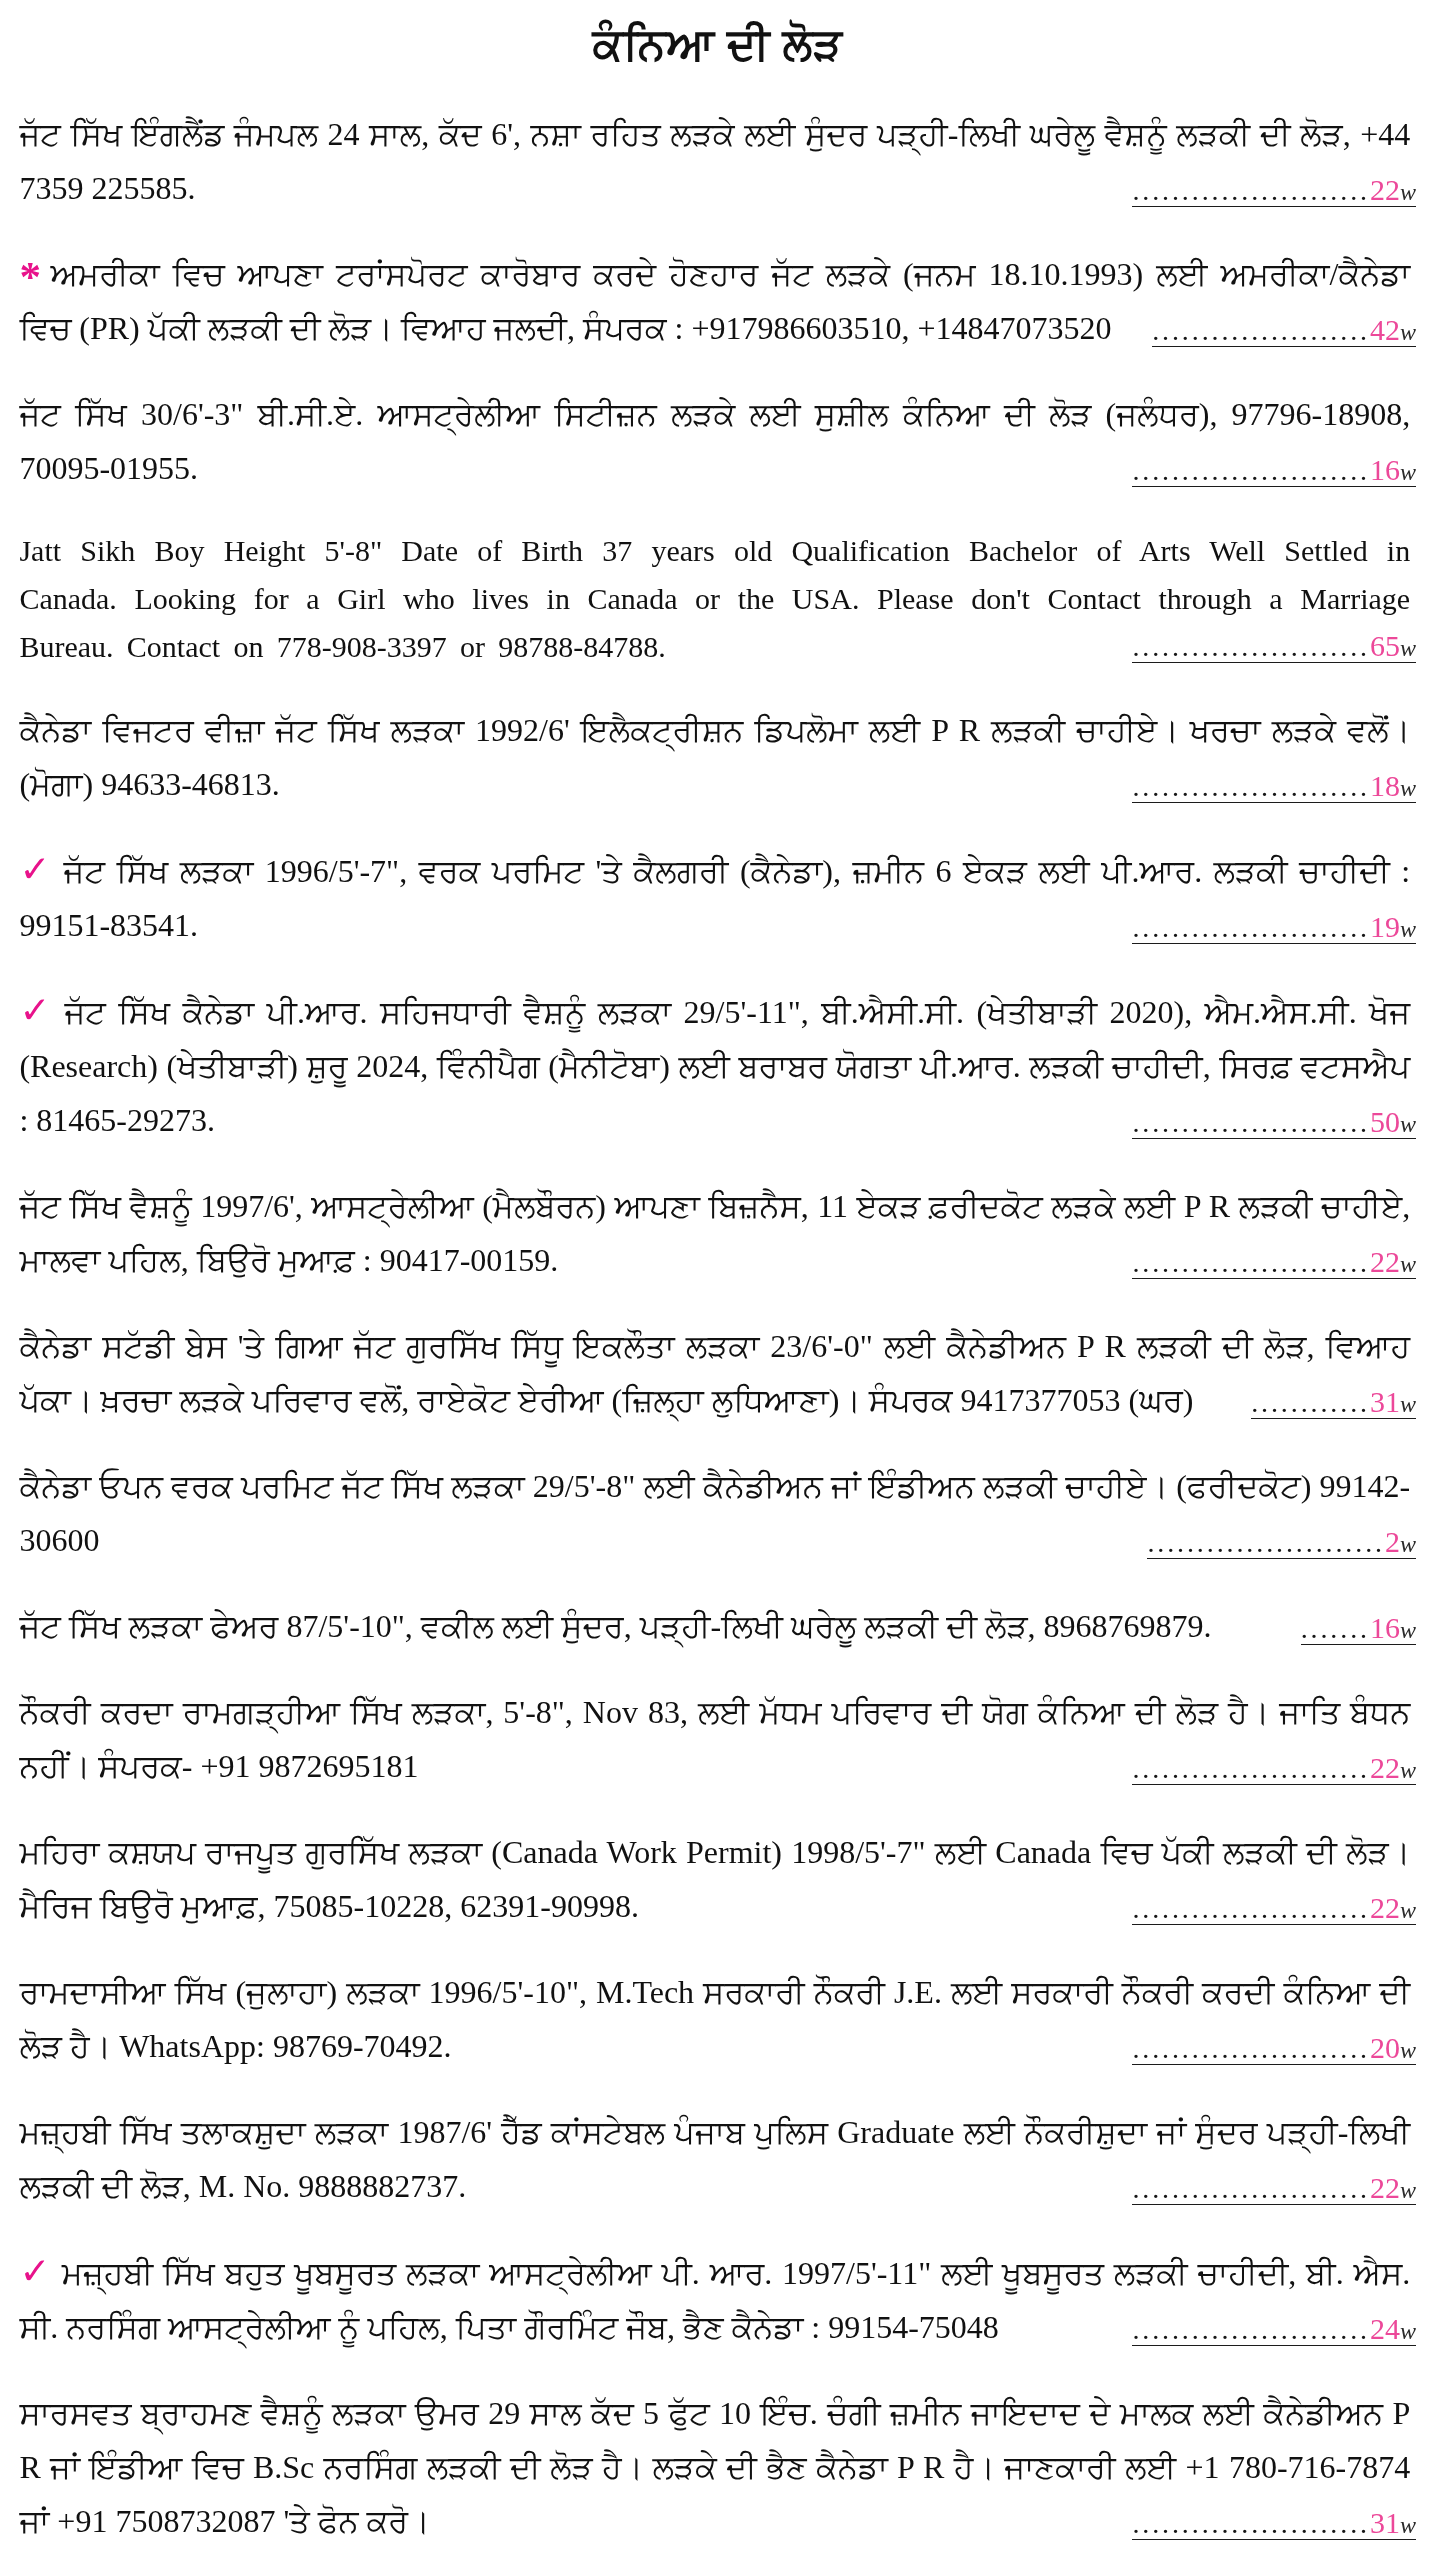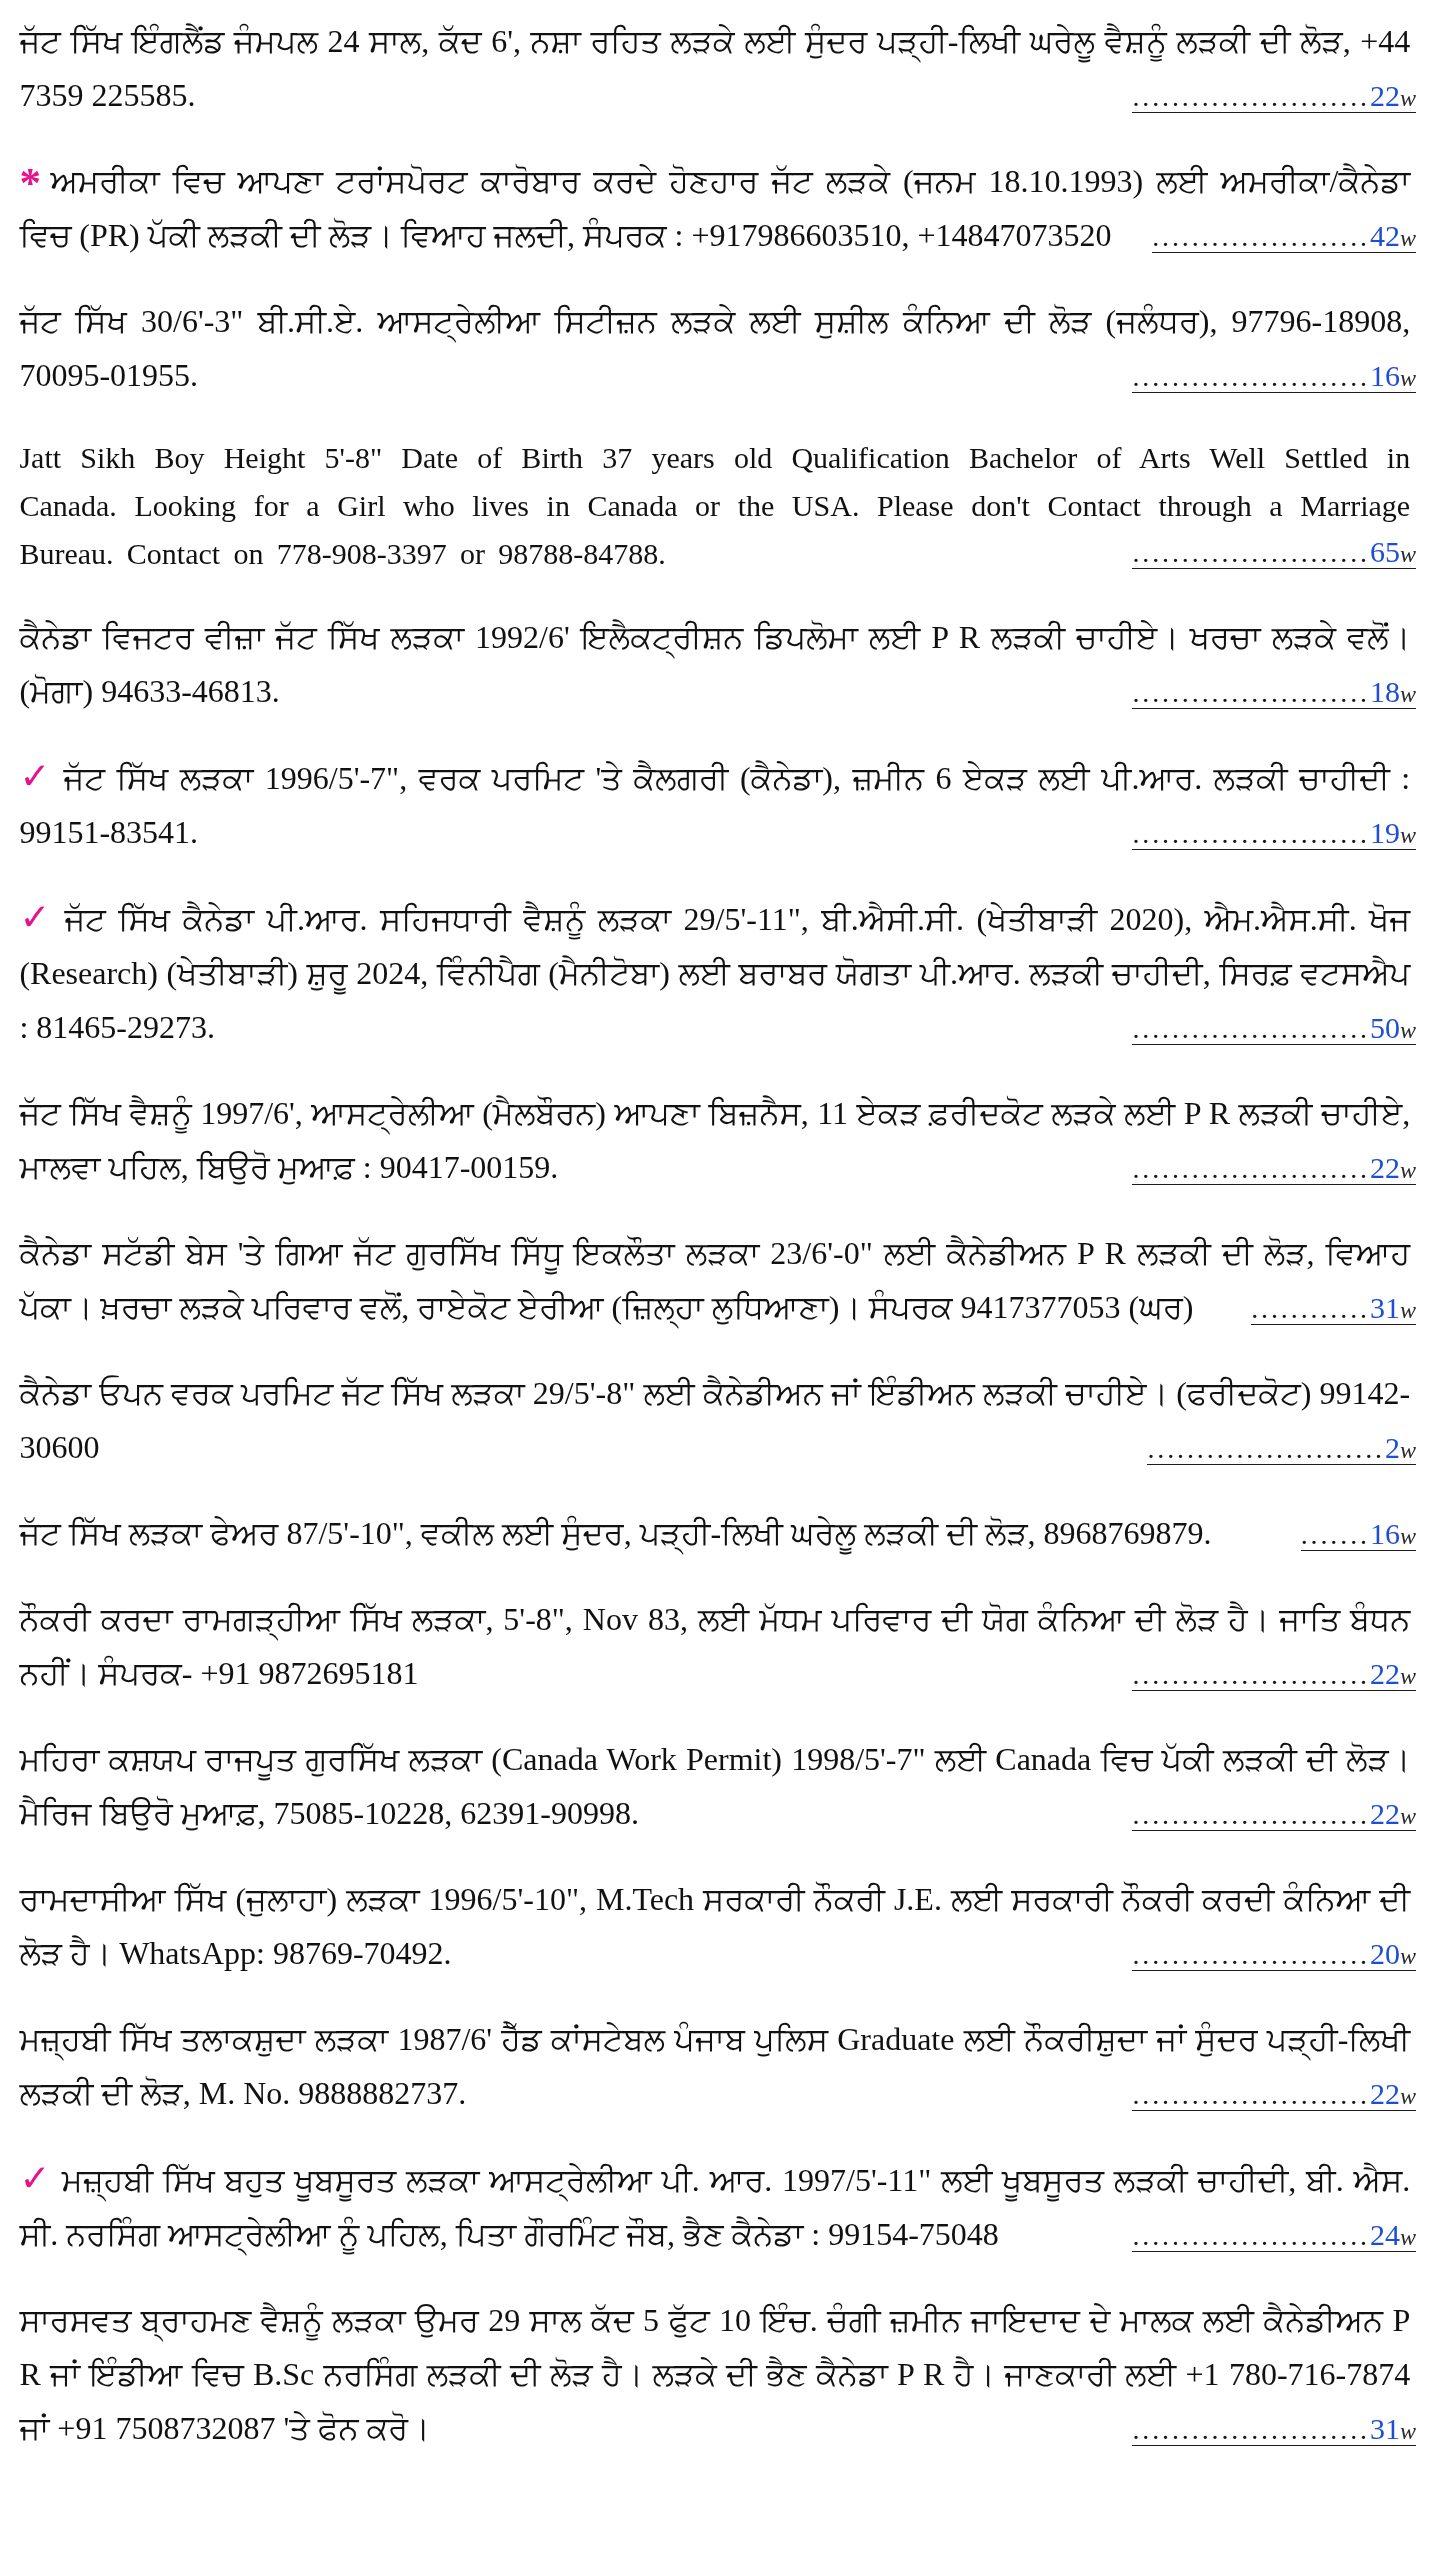--- a/index.html
+++ b/index.html
@@ -52,33 +52,34 @@
     line-height:1;
   }
   .tail .dots{
     font-size:28px;
     letter-spacing:2.9px;
     color:#161616;
   }
   .tail .num{
     font-size:30px;
     font-family:"Liberation Serif",serif;
-    color:#1d4ed8;
+    color:#ec4899;
   }
   .tail .wsuf{
     font-size:24px;
     font-style:italic;
     font-family:"Liberation Serif",serif;
     color:#2a2a2a;
   }
 </style>
 </head>
 <body>
 
 <div class="page">
+  <h1 class="title">ਕੰਨਿਆ ਦੀ ਲੋੜ</h1>
   <div class="ads">
   <div class="ad">
     <span class="lead">ਜੱਟ ਸਿੱਖ ਇੰਗਲੈਂਡ</span> <span class="body">ਜੰਮਪਲ 24 ਸਾਲ, ਕੱਦ 6', ਨਸ਼ਾ ਰਹਿਤ ਲੜਕੇ ਲਈ ਸੁੰਦਰ ਪੜ੍ਹੀ-ਲਿਖੀ ਘਰੇਲੂ ਵੈਸ਼ਨੂੰ ਲੜਕੀ ਦੀ ਲੋੜ, +44 7359 225585.</span>
     <span class="tail"><span class="dots">........................</span><span class="num">22</span><span class="wsuf">w</span></span>
   </div>
 
   <div class="ad">
     <span class="marker star" style="color: rgb(232, 18, 139);">*</span><span class="lead">ਅਮਰੀਕਾ ਵਿਚ ਆਪਣਾ</span> <span class="body">ਟਰਾਂਸਪੋਰਟ ਕਾਰੋਬਾਰ ਕਰਦੇ ਹੋਣਹਾਰ ਜੱਟ ਲੜਕੇ (ਜਨਮ 18.10.1993) ਲਈ ਅਮਰੀਕਾ/ਕੈਨੇਡਾ ਵਿਚ (PR) ਪੱਕੀ ਲੜਕੀ ਦੀ ਲੋੜ। ਵਿਆਹ ਜਲਦੀ, ਸੰਪਰਕ : +917986603510, +14847073520</span>
     <span class="tail"><span class="dots">......................</span><span class="num">42</span><span class="wsuf">w</span></span>
   </div>

